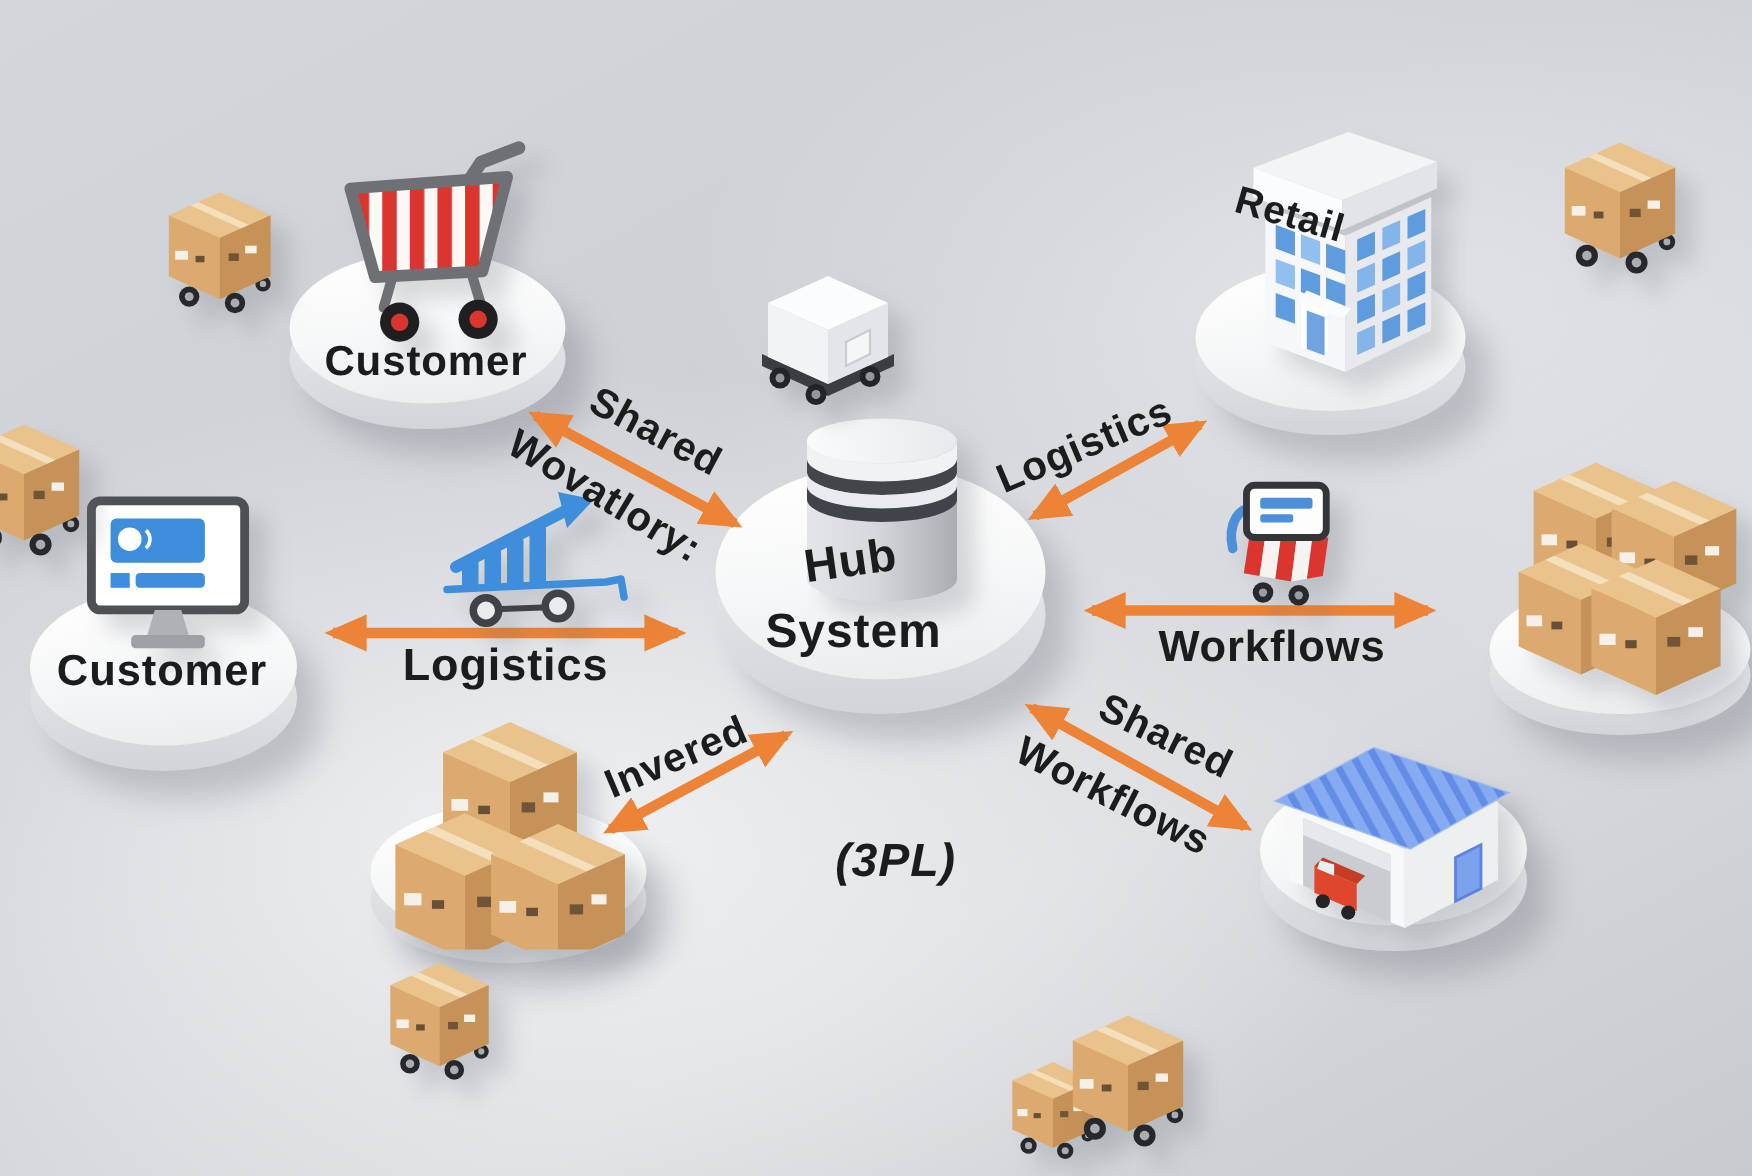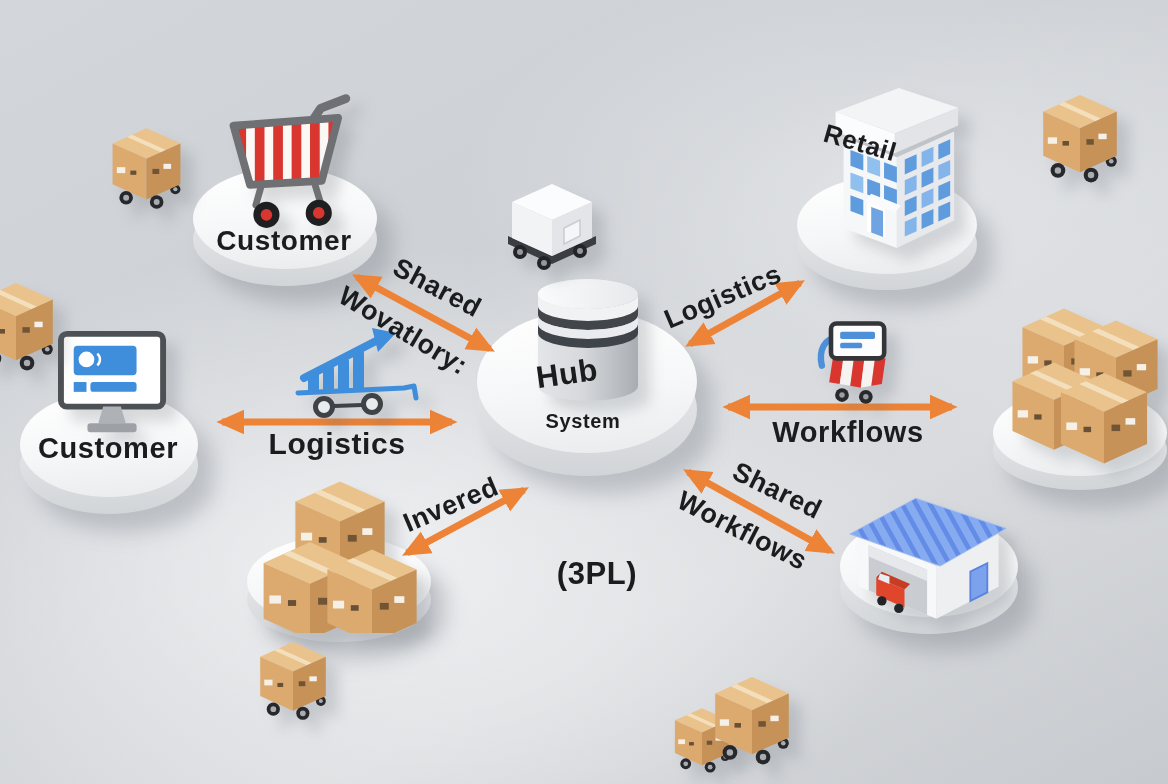--- a/index.html
+++ b/index.html
@@ -300,23 +300,23 @@
     </div>
   <div class="icon" style="left:706px;top:666px;width:92px;height:103px;">
       <svg viewBox="0 0 100 112">
         <use href="#box-wheels" width="100" height="112"></use>
       </svg>
     </div>
 
   <div class="lbl" style="left:284px;top:241px;font-size:28px;">Customer</div>
   <div class="lbl" style="left:108px;top:448px;font-size:29px;">Customer</div>
   <div class="lbl" style="left:567px;top:374px;font-size:31px;--r:-8deg;">Hub</div>
-  <div class="lbl" style="left:583px;top:421px;font-size:20px;">System</div>
+  <div class="lbl" style="left:569px;top:421px;font-size:32px;">System</div>
   <div class="lbl" style="left:860px;top:143px;font-size:26px;--r:16deg;">Retail</div>
-  <div class="lbl" style="left:597px;top:574px;font-size:31px;">(3PL)</div>
+  <div class="lbl" style="left:597px;top:574px;font-size:31px;font-style:italic;">(3PL)</div>
 
   <div class="lbl" style="left:437px;top:288px;font-size:27px;--r:28deg;">Shared</div>
   <div class="lbl" style="left:403px;top:331px;font-size:27px;--r:31deg;">Wovatlory:</div>
   <div class="lbl" style="left:337px;top:444px;font-size:30px;">Logistics</div>
   <div class="lbl" style="left:451px;top:505px;font-size:27px;--r:-23deg;">Invered</div>
   <div class="lbl" style="left:723px;top:297px;font-size:27px;--r:-23deg;">Logistics</div>
   <div class="lbl" style="left:848px;top:432px;font-size:29px;">Workflows</div>
   <div class="lbl" style="left:777px;top:491px;font-size:27px;--r:26deg;">Shared</div>
   <div class="lbl" style="left:742px;top:531px;font-size:27px;--r:27deg;">Workflows</div>
 

